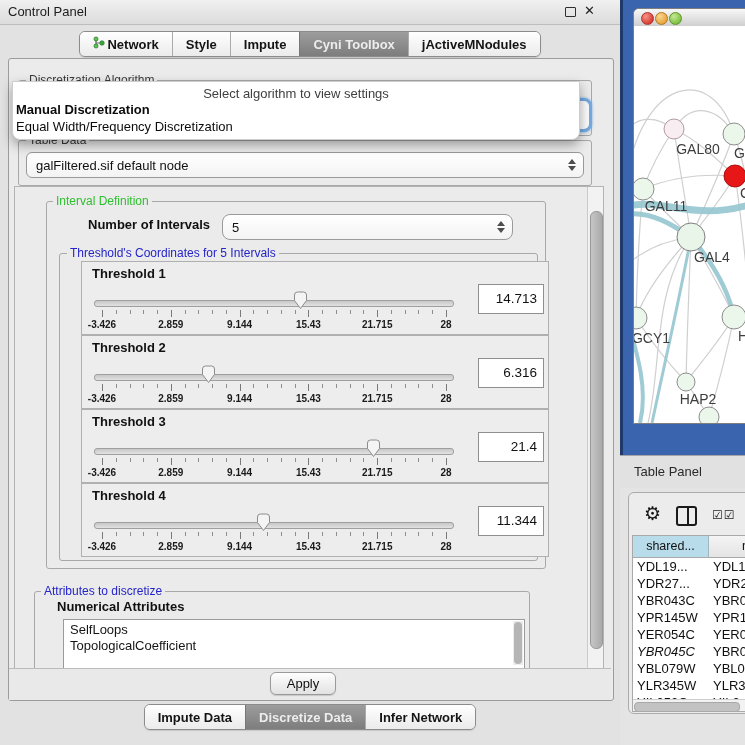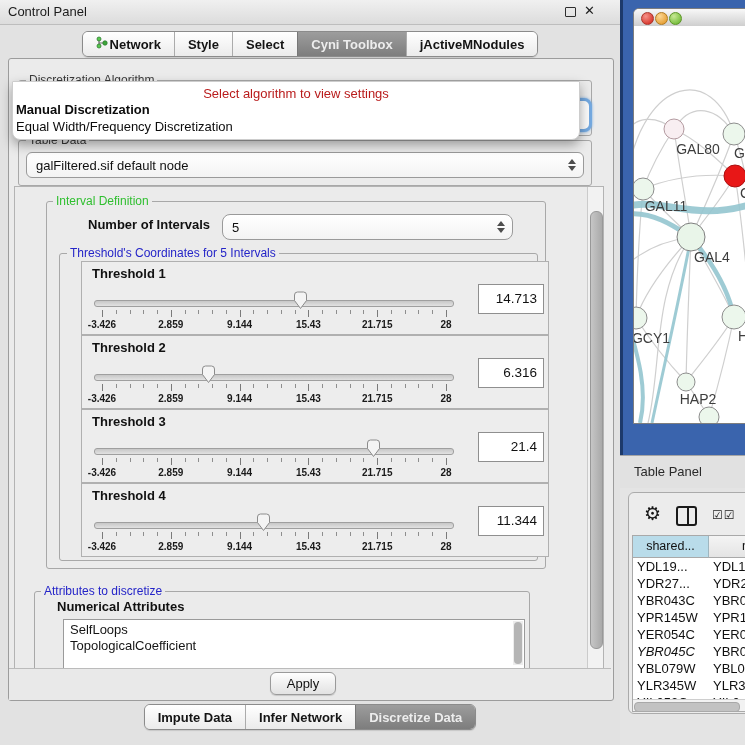--- a/index.html
+++ b/index.html
@@ -29,21 +29,21 @@
   .combo{position:absolute;background:linear-gradient(#ffffff,#f3f3f3);border:1px solid #9a9a9a;border-radius:6px;
          font-size:13px;color:#111;display:flex;align-items:center;box-shadow:inset 0 1px 0 #fff;}
   .combo .val{padding-left:9px;flex:1;white-space:nowrap;overflow:hidden;}
   .spin{width:16px;display:flex;flex-direction:column;align-items:center;justify-content:center;gap:2px;margin-right:3px;}
   .spin i{width:0;height:0;border-left:4px solid transparent;border-right:4px solid transparent;}
   .spin .up{border-bottom:5px solid #4d4d4d;}
   .spin .dn{border-top:5px solid #4d4d4d;}
   
   .popup{left:12px;top:81px;width:566px;height:57px;background:#fff;border:1px solid #cdcdcd;
          border-radius:1px 1px 8px 8px;box-shadow:0 5px 12px rgba(0,0,0,.35);z-index:50;}
-  .popup .hint{position:absolute;left:0;right:0;top:4px;text-align:center;font-size:13px;color:#b91c1c;}
+  .popup .hint{position:absolute;left:0;right:0;top:4px;text-align:center;font-size:13px;color:#404040;}
   .popup .opt{position:absolute;left:3px;font-size:13px;color:#0c0c0c;white-space:nowrap;}
   .focus-ring{left:556px;top:98px;width:30px;height:28px;background:#fbfbfb;border:3px solid #74a9e0;
               border-radius:8px;box-shadow:0 0 3px #74a9e0;z-index:10;}
   
   .viewport{left:14px;top:186px;width:588px;height:482px;border:1px solid #b3b3b3;overflow:hidden;background:#ebebeb;}
   .vscroll-track{position:absolute;left:572px;top:0;width:16px;height:482px;background:#f2f2f2;border-left:1px solid #cbcbcb;}
   .vthumb{position:absolute;left:2px;top:24px;width:11px;height:436px;border-radius:6px;
           background:linear-gradient(90deg,#c6c6c6,#a9a9a9);border:1px solid #989898;}
   
   .thrpanel{position:absolute;left:0;width:466px;height:72px;border:1px solid #b0b0b0;background:#ededed;margin-left:16px;}
@@ -114,21 +114,21 @@
               <circle cx="3" cy="3" r="2" fill="#57c84d" stroke="#2e7d32" stroke-width="0.8"></circle>
               <circle cx="3" cy="10" r="2" fill="#57c84d" stroke="#2e7d32" stroke-width="0.8"></circle>
               <circle cx="9" cy="7" r="2.2" fill="#3da639" stroke="#2e7d32" stroke-width="0.8"></circle>
             </svg></span>
           <span>Network</span>
         </div>
         <div class="seg">
           <span>Style</span>
         </div>
         <div class="seg">
-          <span>Select</span>
+          <span>Impute</span>
         </div>
         <div class="seg sel">
           <span>Cyni Toolbox</span>
         </div>
         <div class="seg">
           <span>jActiveMNodules</span>
         </div>
       </div>
   </div>
 
@@ -361,25 +361,25 @@
   </div>
 
   <div class="abs applyrow"></div>
   <div class="btn" style="left:270px;top:672px;width:64px;height:21px;line-height:21px;">Apply</div>
 
   <div class="abs segrow" style="left:0;top:704px;width:620px;">
     <div class="seggroup" id="bottomTabs">
         <div class="seg">
           <span>Impute Data</span>
         </div>
-        <div class="seg">
-          <span>Infer Network</span>
-        </div>
         <div class="seg sel">
           <span>Discretize Data</span>
+        </div>
+        <div class="seg">
+          <span>Infer Network</span>
         </div>
       </div>
   </div>
 
   <div class="abs netarea">
     <div class="darkedge"></div>
     <div class="macwin">
       <div class="mactitle">
         <span class="light l-red"></span>
         <span class="light l-yel"></span>

